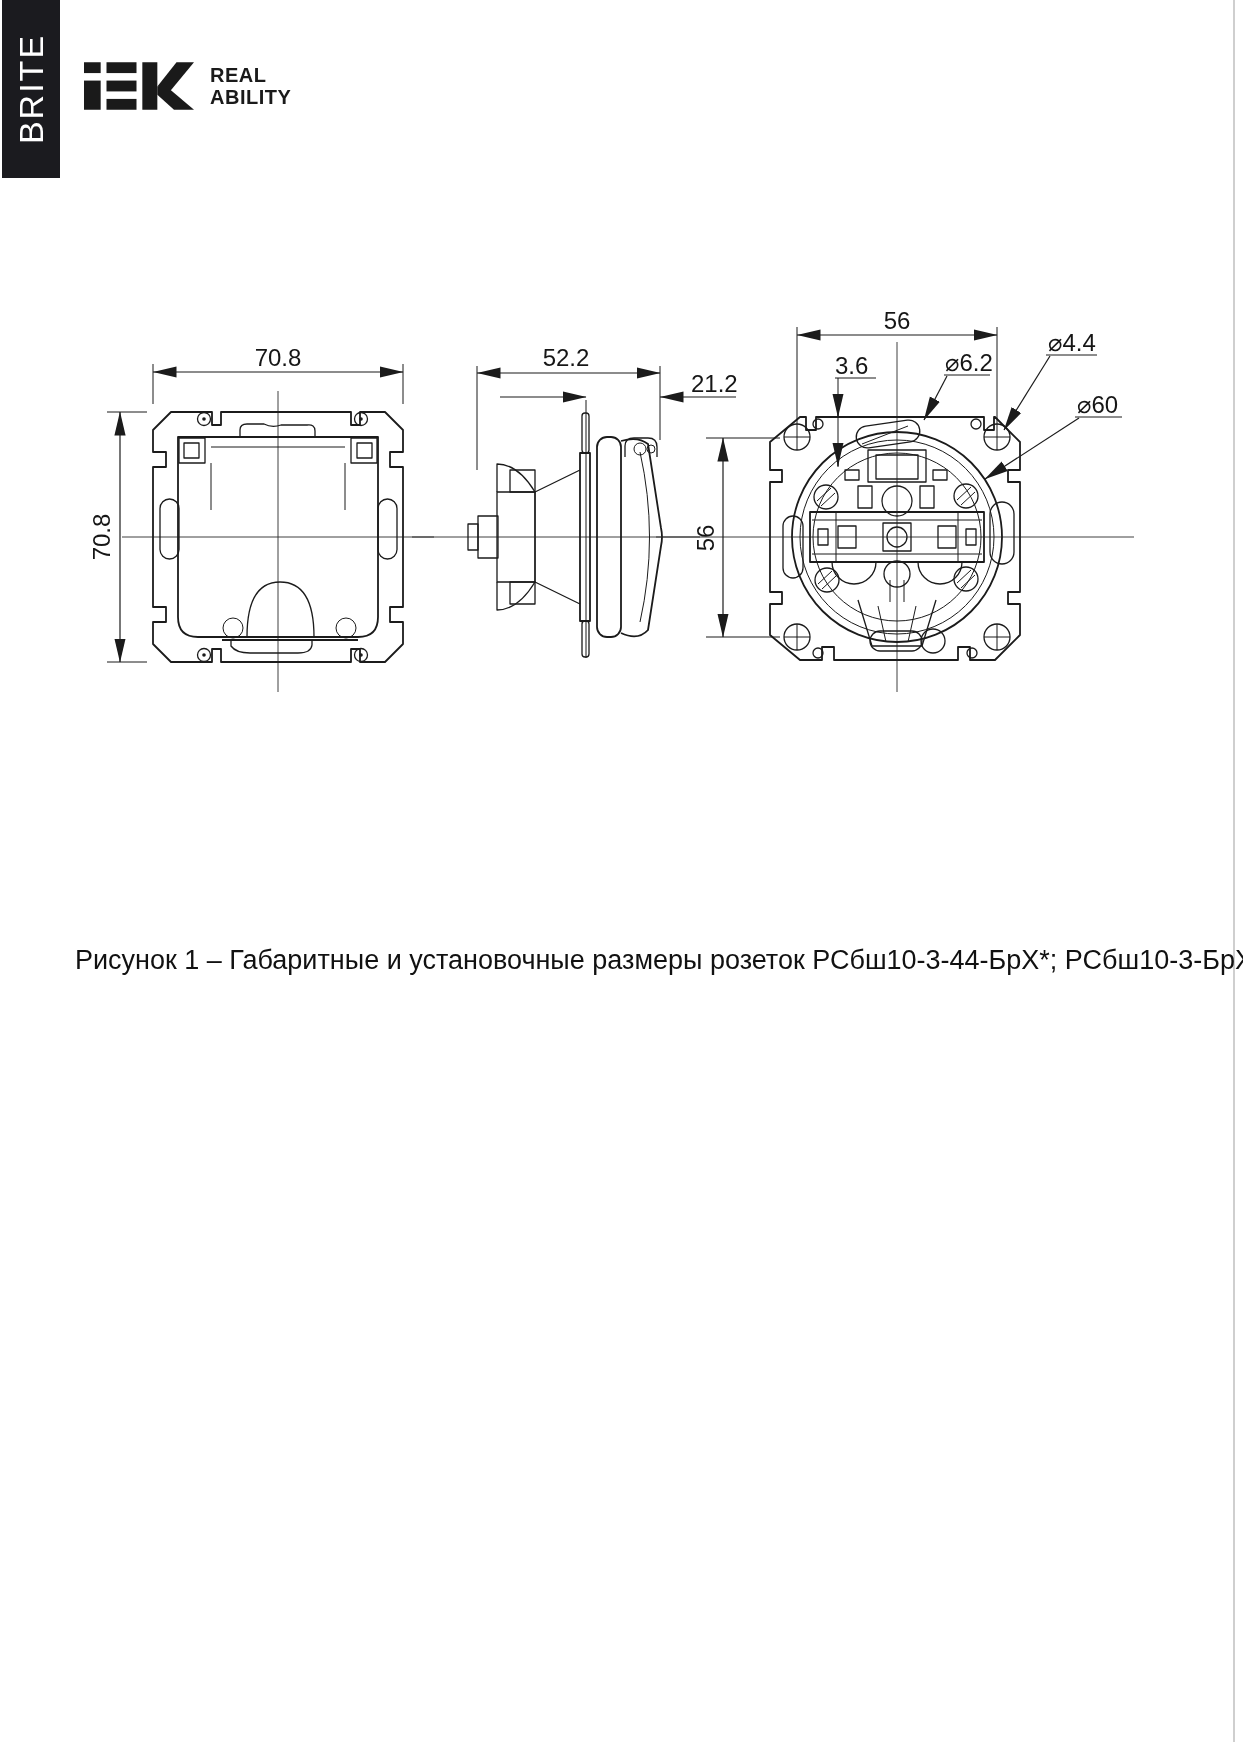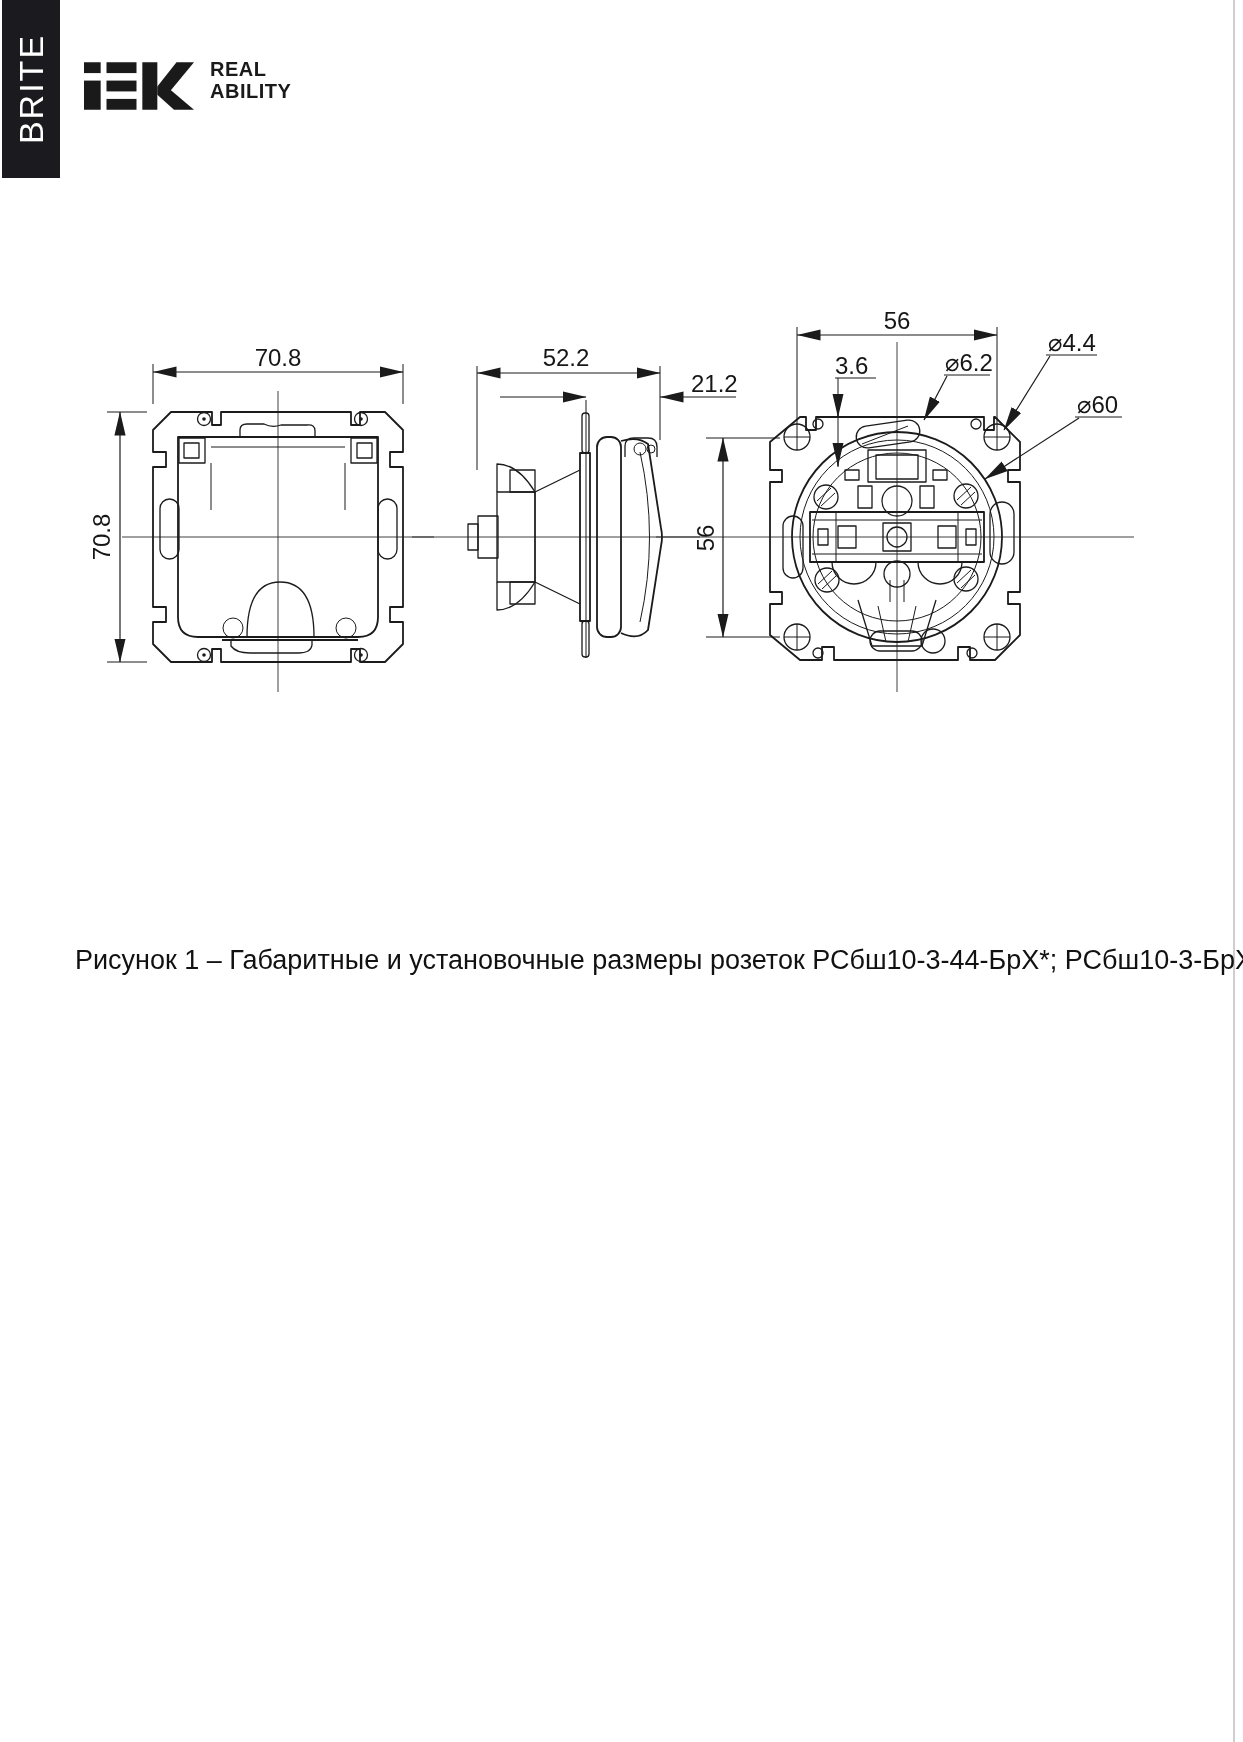--- a/index.html
+++ b/index.html
@@ -2,21 +2,21 @@
 <html><head>
 <meta charset="utf-8">
 <style>
   html,body{margin:0;padding:0;background:#ffffff;}
   body{width:1243px;height:1742px;position:relative;font-family:"Liberation Sans",sans-serif;color:#161616;overflow:hidden;}
   .page-edge{position:absolute;top:0;left:1233px;width:2px;height:1742px;background:#cfcfcf;}
   
   .brite-tab{position:absolute;left:2px;top:0;width:58px;height:178px;background:#1b1b1f;}
   .brite-tab span{position:absolute;left:50%;top:50%;transform:translate(-50%,-50%) rotate(-90deg);color:#ffffff;font-size:34px;font-weight:500;letter-spacing:2px;white-space:nowrap;}
   .iek-logo{position:absolute;left:84px;top:57px;}
-  .tagline{position:absolute;left:210px;top:58px;font-size:20px;font-weight:bold;line-height:1.1;color:#1a1a1a;letter-spacing:0.5px;}
+  .tagline{position:absolute;left:210px;top:64px;font-size:20px;font-weight:bold;line-height:1.1;color:#1a1a1a;letter-spacing:0.5px;}
   
   .drawing{position:absolute;left:0;top:0;}
   .ln{stroke:#1b1b1b;stroke-width:1.3;fill:none;stroke-linejoin:round;}
   .ln2{stroke:#1b1b1b;stroke-width:1.8;fill:none;stroke-linejoin:round;}
   .th{stroke:#1b1b1b;stroke-width:1;fill:none;}
   .cl{stroke:#2a2a2a;stroke-width:0.9;fill:none;}
   .dim{stroke:#1b1b1b;stroke-width:1.2;fill:none;}
   .dtxt{font-family:"Liberation Sans",sans-serif;font-size:24px;fill:#161616;}
   .dot{fill:#1b1b1b;stroke:none;}
   

